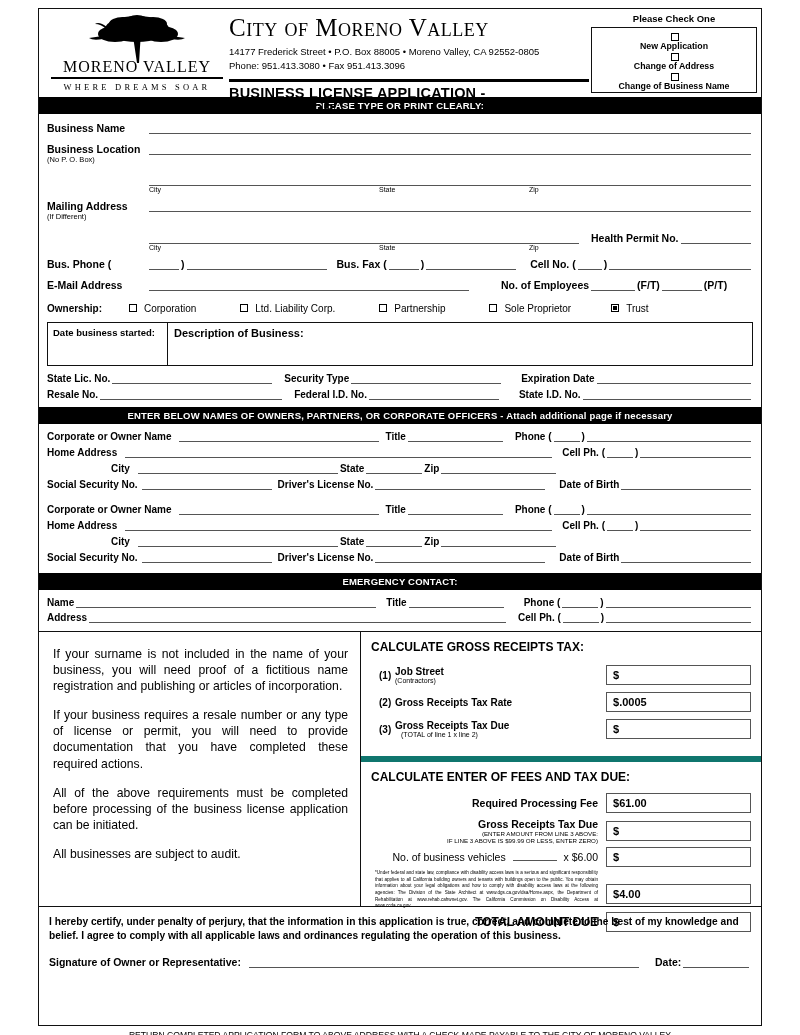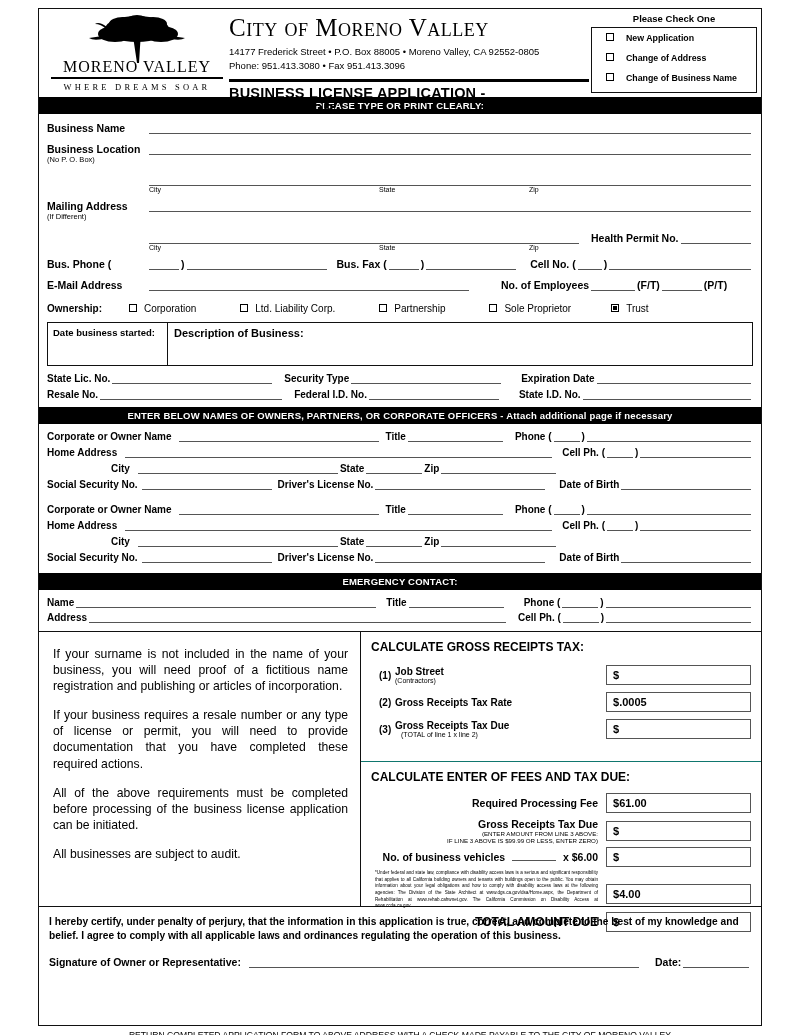--- a/index.html
+++ b/index.html
@@ -53,21 +53,21 @@
   }
   .addr { font-size: 9.5px; line-height: 1.45; margin-top: 4px; }
   .title-rule { height: 3px; background: #000; margin: 6px 0 3px 0; }
   .form-title { font-size: 14.5px; font-weight: bold; letter-spacing: .2px; }
 
   .check-one {
     position: absolute; right: 4px; top: 4px; width: 166px;
   }
   .check-one-lbl { font-size: 9.5px; font-weight: bold; text-align:center; margin-bottom: 3px; }
   .check-box-wrap { border: 1px solid #111; height: 66px; padding: 5px 0 0 0; }
-  .chk-row { display: flex; align-items: flex-start; height: 20px; font-size: 8.8px; font-weight: bold; }
+  .chk-row { display: flex; align-items: center; height: 20px; font-size: 8.8px; font-weight: bold; flex-direction: column; }
   .chk { width: 8px; height: 8px; border: 1.2px solid #000; margin: 0 12px 0 14px; flex: none; position: relative; }
   .chk.checked::after {
     content: ""; position: absolute; left: 1px; top: 1px;
     width: 4px; height: 4px; background: #000;
   }
 
   
   .bar {
     background: #000; color: #fff;
     font-size: 9.5px; font-weight: bold;
@@ -378,21 +378,21 @@
       <div class="notes">
         <p>If your surname is not included in the name of your business, you will need proof of a fictitious name registration and publishing or articles of incorporation.</p>
         <p>If your business requires a resale number or any type of license or permit, you will need to provide documentation that you have completed these required actions.</p>
         <p>All of the above requirements must be completed before processing of the business license application can be initiated.</p>
         <p>All businesses are subject to audit.</p>
       </div>
     </div>
 
     <div style="flex:1">
 
-      <div style="padding:8px 10px 8px 10px;border-bottom:1px solid #0f766e;height:130px">
+      <div style="padding:8px 10px 8px 10px;border-bottom:6px solid #0f766e;height:130px">
         <div style="font-size:12px;font-weight:bold">CALCULATE GROSS RECEIPTS TAX:</div>
 
         <div style="display:flex;align-items:center;margin-top:11px">
           <div style="width:24px;font-size:10px;font-weight:bold;padding-left:8px">(1)</div>
           <div style="flex:1">
             <div style="font-size:10px;font-weight:bold">Job Street</div>
             <div style="font-size:7px">(Contractors)</div>
           </div>
           <div class="money" style="width:145px">
             <span>$</span>
@@ -439,21 +439,21 @@
             <div style="font-size:6.2px">(ENTER AMOUNT FROM LINE 3 ABOVE:</div>
             <div style="font-size:6.2px">IF LINE 3 ABOVE IS $99.99 OR LESS, ENTER ZERO)</div>
           </div>
           <div class="money" style="width:145px">
             <span>$</span>
             <span class="amt"></span>
           </div>
         </div>
 
         <div style="display:flex;align-items:center;margin-top:3px">
-          <div style="flex:1;text-align:right;padding-right:8px;font-size:10.5px;font-weight:bold;white-space:nowrap">
+          <div style="flex:1;text-align:right;padding-right:8px;font-size:10.5px;font-weight:normal;white-space:nowrap">
             <span>No. of business vehicles</span>
             <span style="display:inline-block;width:44px;border-bottom:1px solid #555;margin:0 4px"></span>
             <span>x $6.00</span>
           </div>
           <div class="money" style="width:145px">
             <span>$</span>
             <span class="amt"></span>
           </div>
         </div>
 

